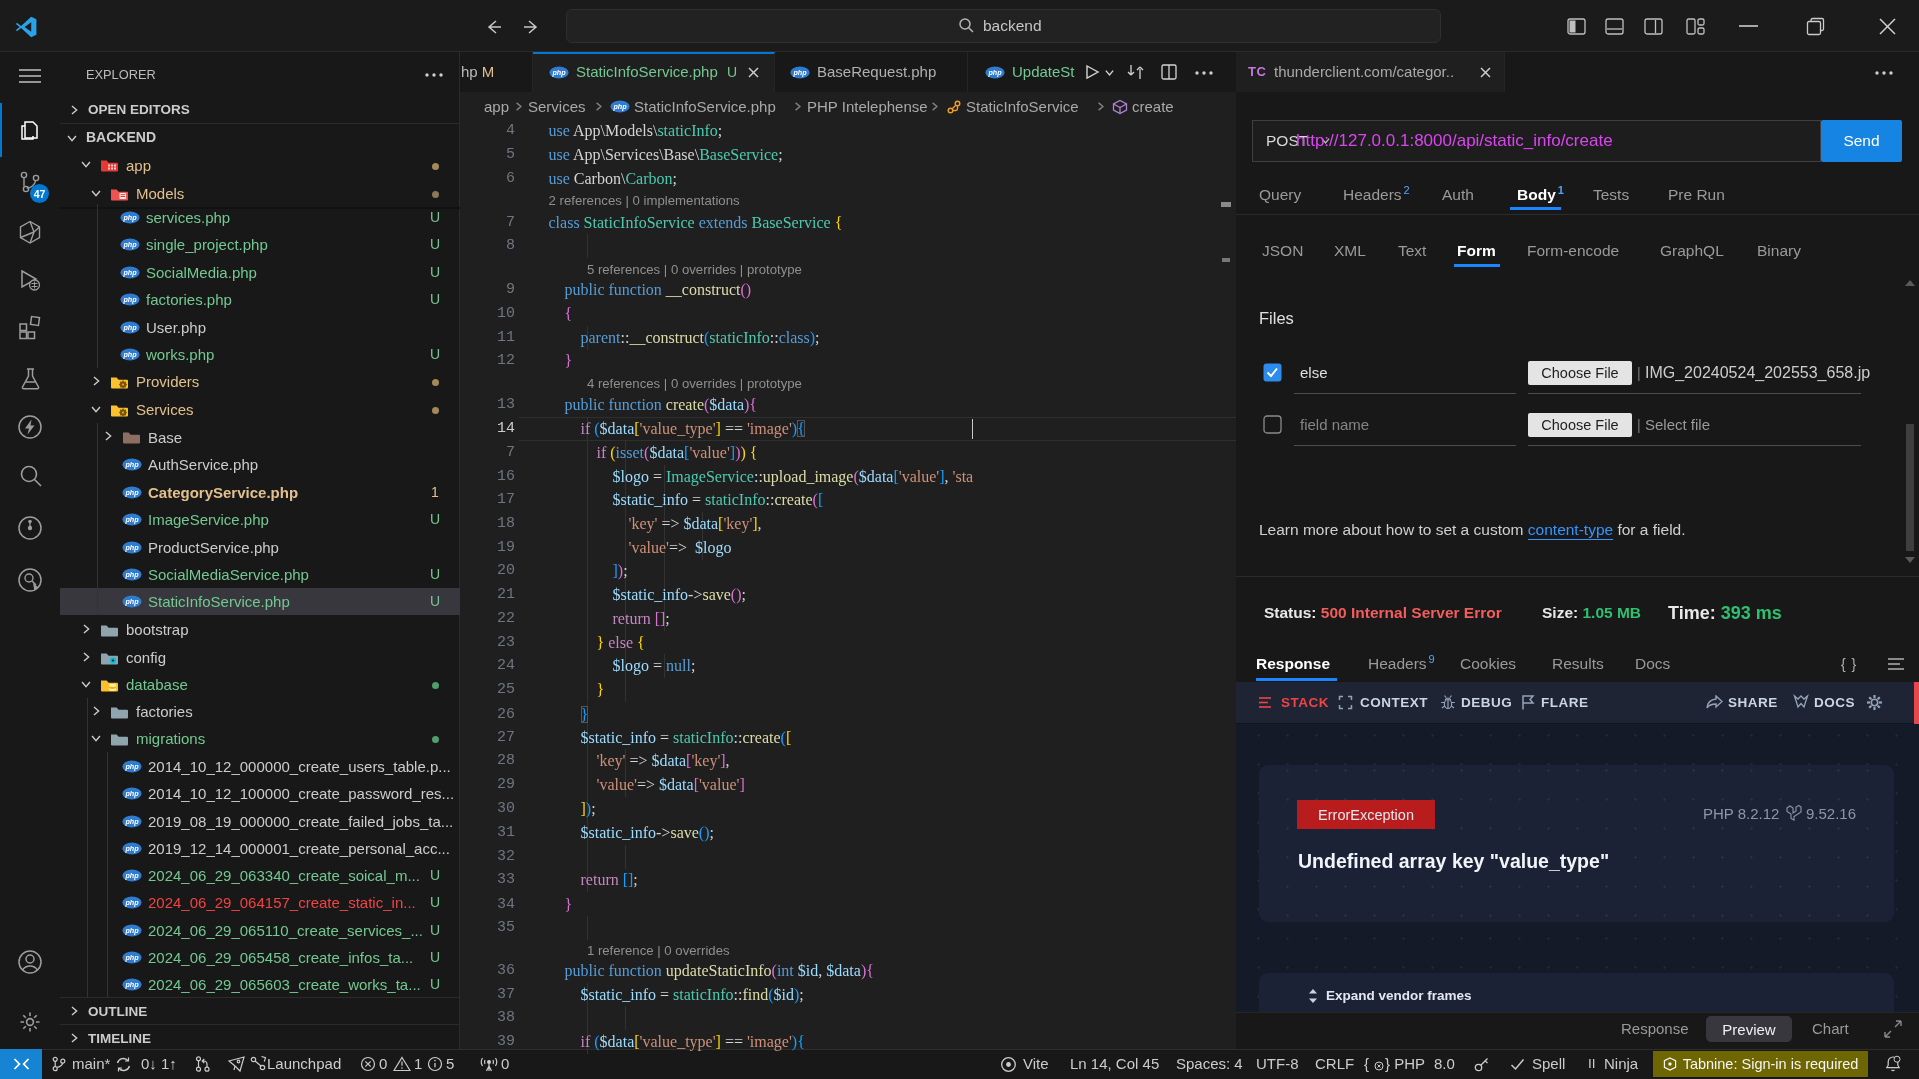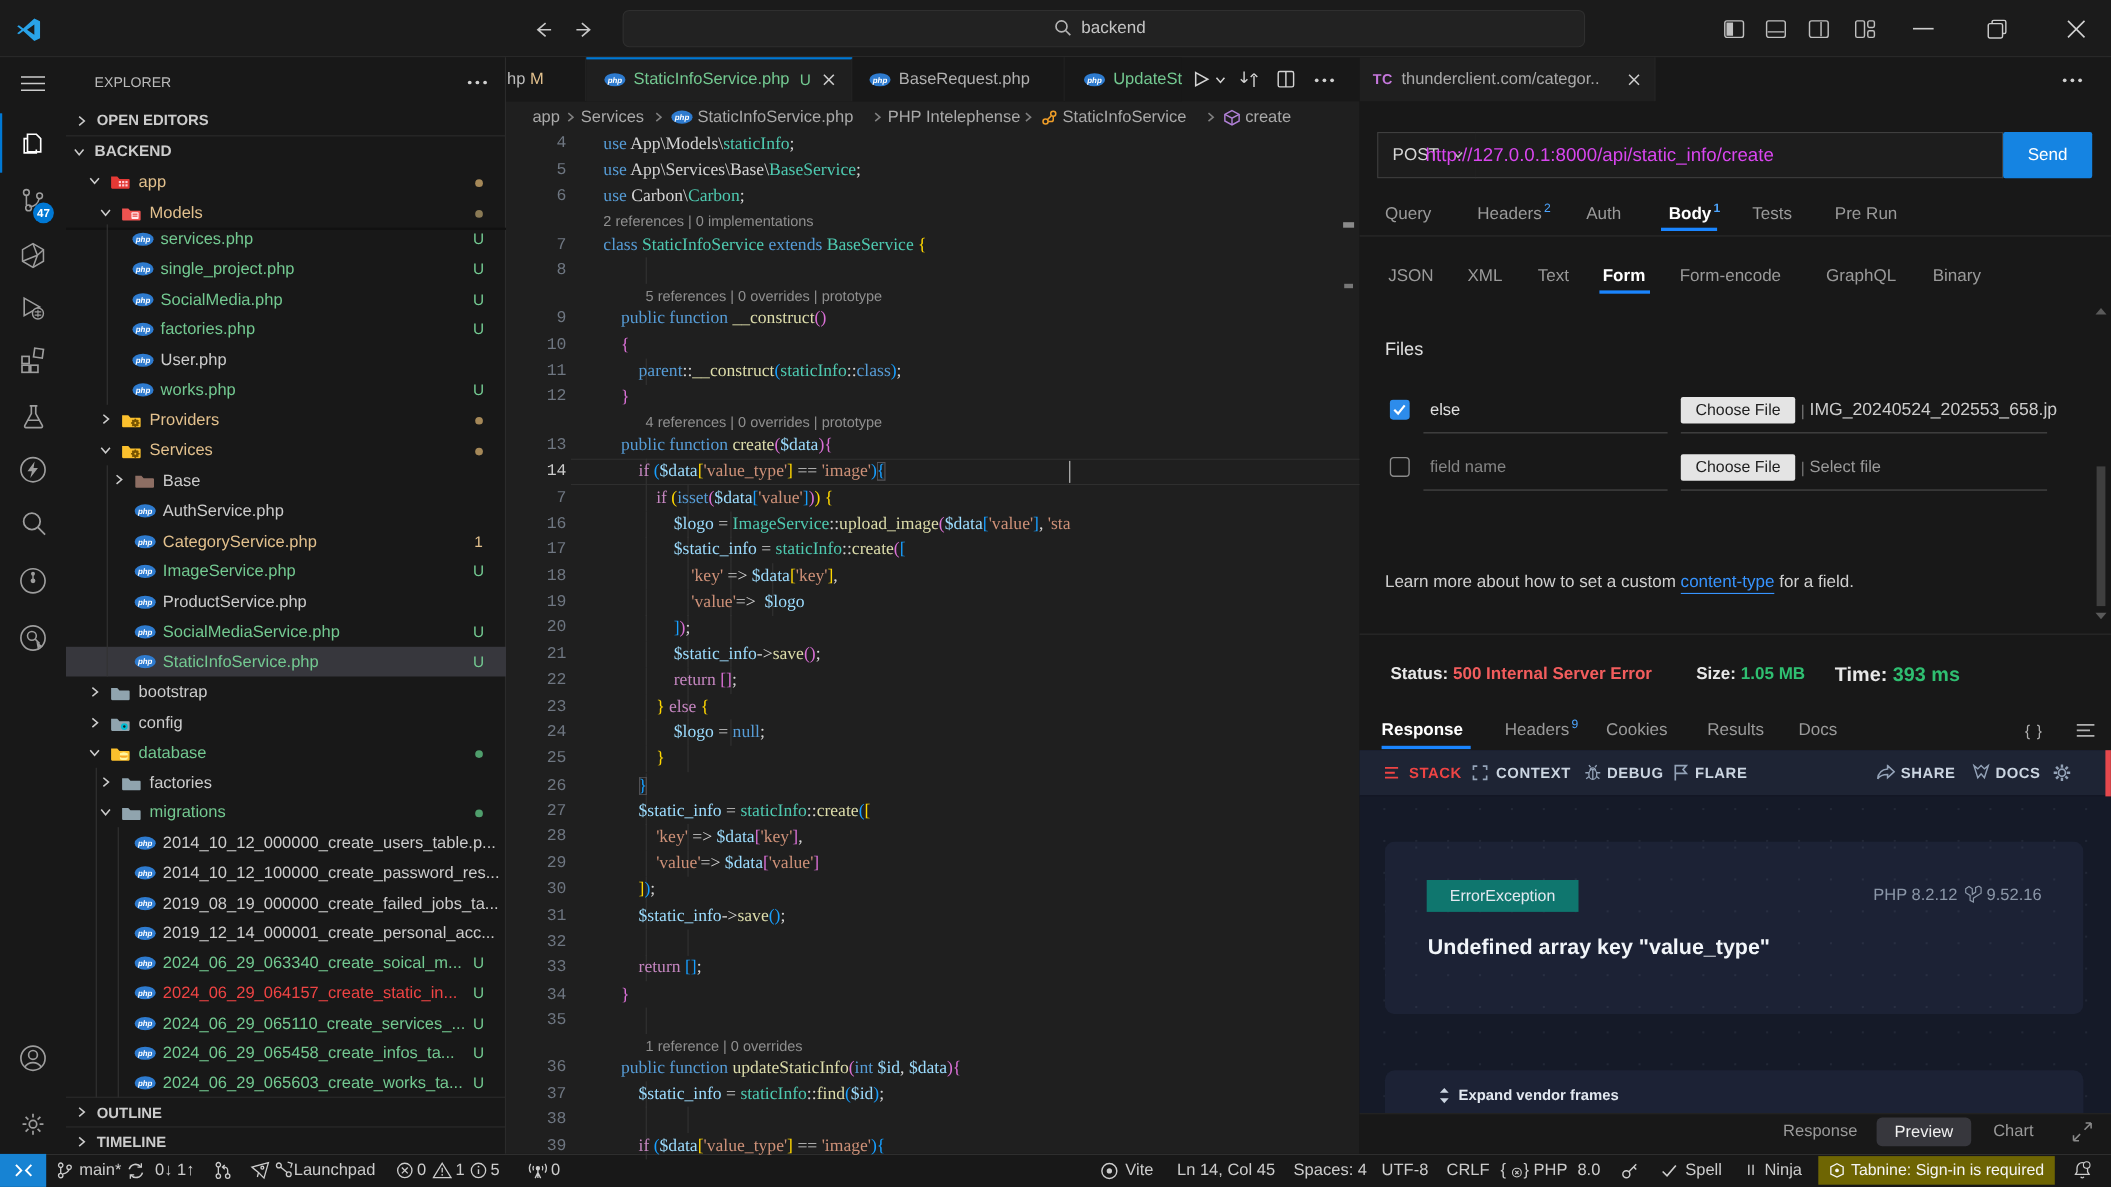--- a/index.html
+++ b/index.html
@@ -270,21 +270,21 @@
 <div class="a" style="left:148px;top:423.5px;height:27px;line-height:27.5px;color:#cccccc;font-size:15px;font-weight:normal;white-space:pre">Base</div>
 <svg class="a" style="left:122px;top:457.5px;" width="20" height="13" viewBox="0 0 20 13">
     <ellipse cx="10" cy="6.5" rx="9.6" ry="6" fill="#2e7bcf"></ellipse>
     <text x="10" y="9" font-size="7.2" font-style="italic" font-weight="bold" fill="#fff" text-anchor="middle" font-family="Liberation Sans">php</text>
   </svg>
 <div class="a" style="left:148px;top:450.5px;height:27px;line-height:27.5px;color:#cccccc;font-size:15px;font-weight:normal;white-space:pre">AuthService.php</div>
 <svg class="a" style="left:122px;top:485.5px;" width="20" height="13" viewBox="0 0 20 13">
     <ellipse cx="10" cy="6.5" rx="9.6" ry="6" fill="#2e7bcf"></ellipse>
     <text x="10" y="9" font-size="7.2" font-style="italic" font-weight="bold" fill="#fff" text-anchor="middle" font-family="Liberation Sans">php</text>
   </svg>
-<div class="a" style="left:148px;top:478.5px;height:27px;line-height:27.5px;color:#e2c08d;font-size:15px;font-weight:normal;white-space:pre">CategoryService.php</div>
+<div class="a" style="left:148px;top:478.5px;height:27px;line-height:27.5px;color:#e2c08d;font-size:15px;font-weight:bold;white-space:pre">CategoryService.php</div>
 <div class="a" style="left:425px;top:478.5px;width:20px;height:27px;line-height:27px;text-align:center;color:#e2c08d;font-size:14px">1</div>
 <svg class="a" style="left:122px;top:513px;" width="20" height="13" viewBox="0 0 20 13">
     <ellipse cx="10" cy="6.5" rx="9.6" ry="6" fill="#2e7bcf"></ellipse>
     <text x="10" y="9" font-size="7.2" font-style="italic" font-weight="bold" fill="#fff" text-anchor="middle" font-family="Liberation Sans">php</text>
   </svg>
 <div class="a" style="left:148px;top:506px;height:27px;line-height:27.5px;color:#73c991;font-size:15px;font-weight:normal;white-space:pre">ImageService.php</div>
 <div class="a" style="left:425px;top:506px;width:20px;height:27px;line-height:27px;text-align:center;color:#73c991;font-size:14px">U</div>
 <svg class="a" style="left:122px;top:540.5px;" width="20" height="13" viewBox="0 0 20 13">
     <ellipse cx="10" cy="6.5" rx="9.6" ry="6" fill="#2e7bcf"></ellipse>
     <text x="10" y="9" font-size="7.2" font-style="italic" font-weight="bold" fill="#fff" text-anchor="middle" font-family="Liberation Sans">php</text>
@@ -753,21 +753,21 @@
       <line x1="13" y1="8.5" x2="16" y2="8.5"></line>
       <line x1="3.2" y1="3.2" x2="5.3" y2="5.3"></line>
       <line x1="11.7" y1="11.7" x2="13.8" y2="13.8"></line>
       <line x1="13.8" y1="3.2" x2="11.7" y2="5.3"></line>
       <line x1="5.3" y1="11.7" x2="3.2" y2="13.8"></line>
     </g>
   </svg>
 <div class="a" style="left:1914px;top:682px;width:5px;height:42px;background:#e5484d"></div>
 <div class="a" style="left:1259px;top:765px;width:635px;height:157px;border-radius:9px;background:#1c2235;background-image:radial-gradient(circle,rgba(148,163,184,0.10) 1.2px,transparent 1.4px);background-size:29px 29px;background-position:14px 20px">
 </div>
-<div class="a" style="left:1297px;top:800px;width:138px;height:29px;background:#0f766e;color:#e2e8f0;font-size:14.5px;display:flex;align-items:center;justify-content:center">ErrorException</div>
+<div class="a" style="left:1297px;top:800px;width:138px;height:29px;background:#b91c1c;color:#e2e8f0;font-size:14.5px;display:flex;align-items:center;justify-content:center">ErrorException</div>
 <div class="a" style="left:1703px;top:803px;height:22px;line-height:22px;color:#8b97a8;font-size:15px">PHP 8.2.12</div>
 <svg class="a" style="left:1786px;top:805px;" width="16" height="17" viewBox="0 0 16 17">
     <path d="M1,3 L4,1 L7,3 V8 L10,6 V2 L13,0.5 L15,2 V7 L8,11.5 V15 L5,13.5 V9 L1,6.5 Z" fill="none" stroke="#8b97a8" stroke-width="1.1"></path>
   </svg>
 <div class="a" style="left:1806px;top:803px;height:22px;line-height:22px;color:#8b97a8;font-size:15px">9.52.16</div>
 <div class="a" style="left:1298px;top:847px;height:28px;line-height:28px;color:#f1f5f9;font-size:19.5px;font-weight:bold">Undefined array key "value_type"</div>
 <div class="a" style="left:1259px;top:973px;width:635px;height:39px;border-radius:9px 9px 0 0;background:#1c2235">
 </div>
 <svg class="a" style="left:1307px;top:988px;" width="12" height="16" viewBox="0 0 12 16">
     <path d="M6,1 L10,5.5 H2 Z" fill="#cbd5e1"></path>

